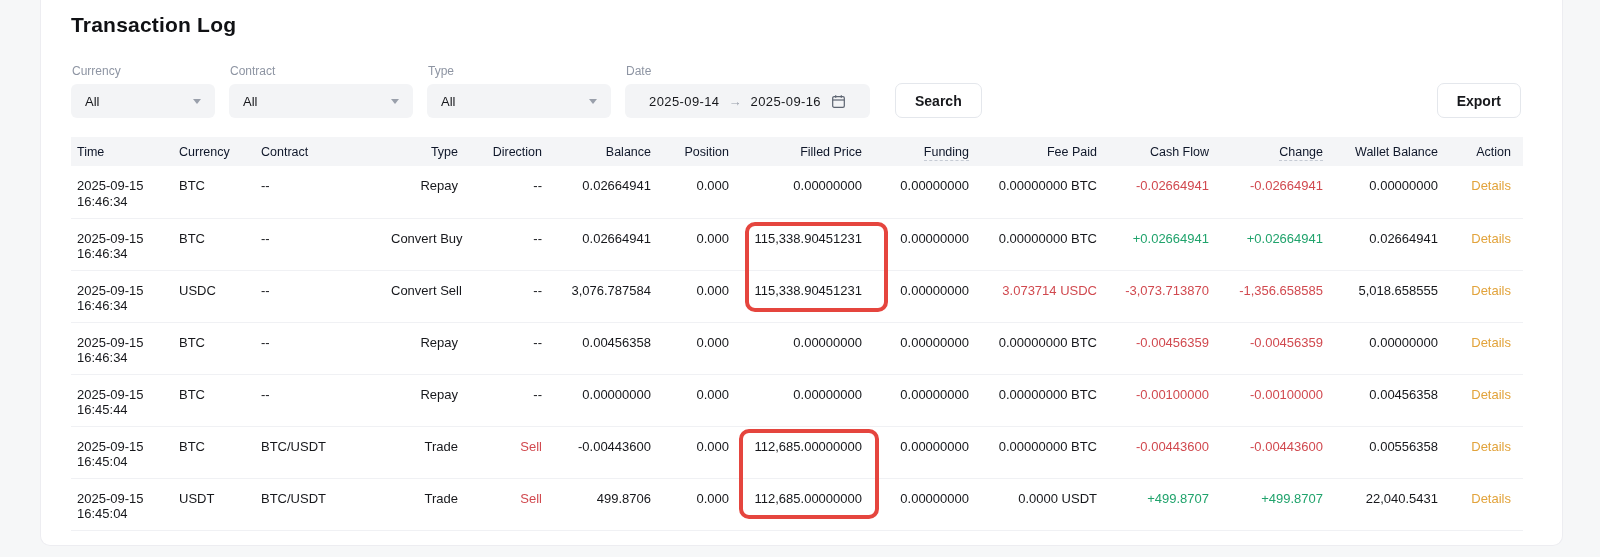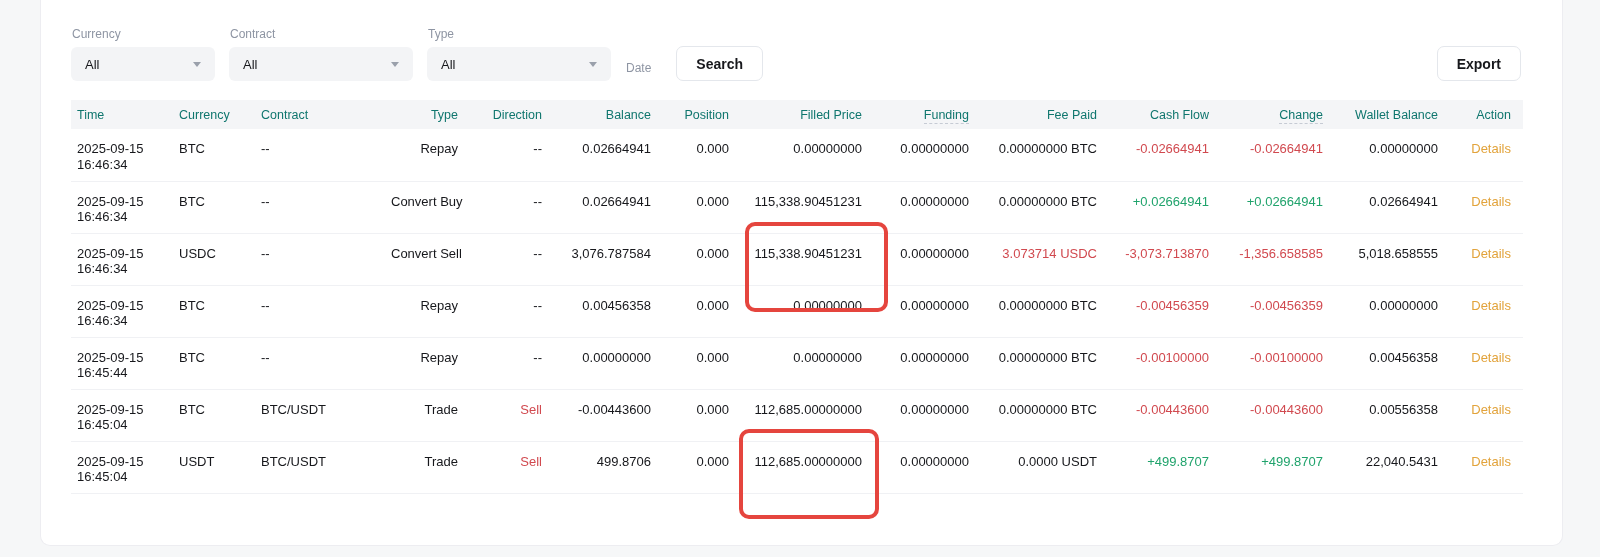--- a/index.html
+++ b/index.html
@@ -108,21 +108,21 @@
   .btn.export{margin-left:auto;text-align:right;}
   
   table{
     margin:19px 41px 0 30px;
     width:1452px;
     border-collapse:collapse;
     table-layout:fixed;
   }
   thead th{
     background:var(--header-bg);
-    color:#0f766e;
+    color:#0f172a;
     font-size:12.5px;
     font-weight:400;
     height:29px;
     white-space:nowrap;
   }
   th.al, td.al{text-align:left;}
   th.ar, td.ar{text-align:right;padding-right:12px;}
   th:first-child, td:first-child{padding-left:6px;}
   .th-dashed{border-bottom:1px dashed #c6cbd4;padding-bottom:1px;}
   tbody td{
@@ -145,20 +145,21 @@
     pointer-events:none;
   }
   .annotation-box.box1{left:704px;top:222px;width:143px;height:90px;}
   .annotation-box.box2{left:698px;top:429px;width:140px;height:90px;}
 </style>
 </head>
 <body>
 
 <div class="card">
 
+  <h1 class="page-title">Transaction Log</h1>
 
   <div class="filters">
     <div class="filter-group">
       <div class="filter-label">Currency</div>
       <div class="select w-sm">
         <span>All</span>
         <span class="caret"></span>
       </div>
     </div>
     <div class="filter-group">
@@ -170,20 +171,33 @@
     </div>
     <div class="filter-group">
       <div class="filter-label">Type</div>
       <div class="select w-md">
         <span>All</span>
         <span class="caret"></span>
       </div>
     </div>
     <div class="filter-group">
       <div class="filter-label">Date</div>
+      <div class="date-range">
+        <span>2025-09-14</span>
+        <span class="date-arrow">→</span>
+        <span>2025-09-16</span>
+        <span class="cal-icon">
+          <svg width="15" height="15" viewBox="0 0 16 16" fill="none" stroke="#5e6572" stroke-width="1.3">
+            <rect x="1.8" y="2.8" width="12.4" height="11.4" rx="1.5"></rect>
+            <line x1="1.8" y1="6.4" x2="14.2" y2="6.4"></line>
+            <line x1="5" y1="1.2" x2="5" y2="4"></line>
+            <line x1="11" y1="1.2" x2="11" y2="4"></line>
+          </svg>
+        </span>
+      </div>
     </div>
     <button class="btn search">Search</button>
     <button class="btn export">Export</button>
   </div>
 
   <table>
     <colgroup id="cols">
         <col style="width: 108px;">
         <col style="width: 82px;">
         <col style="width: 130px;">

